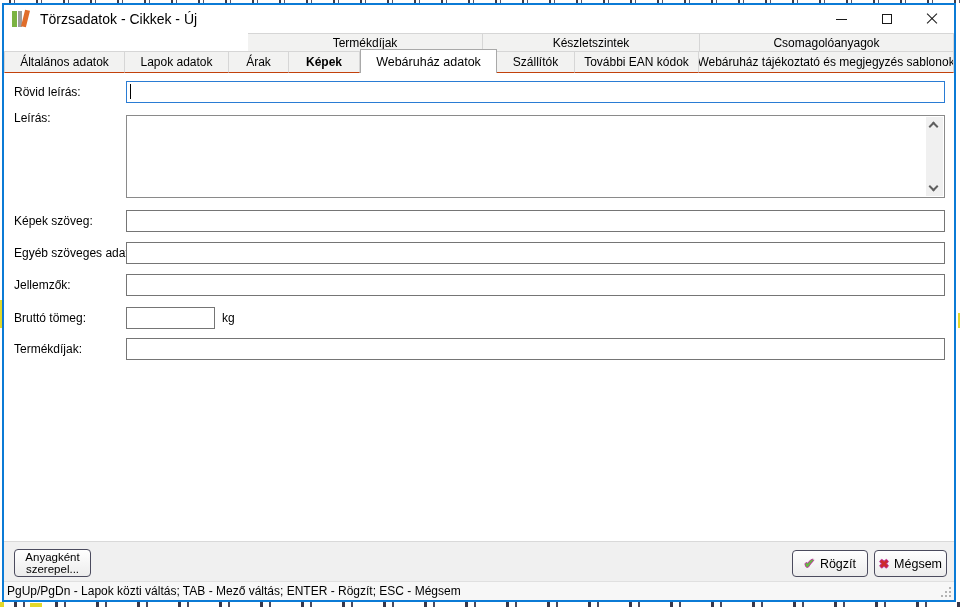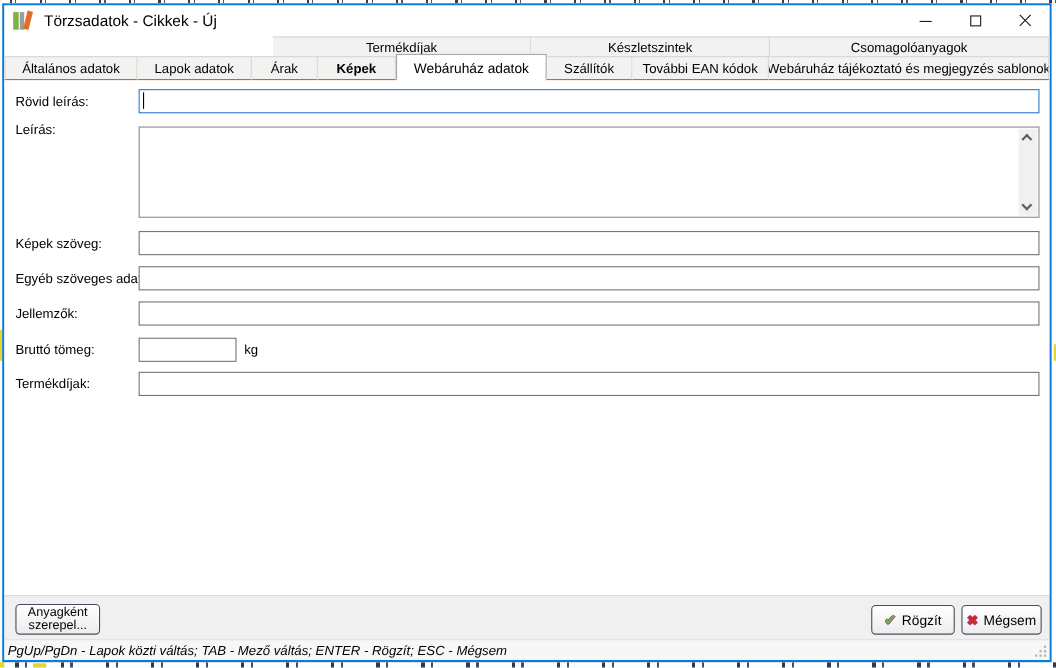--- a/index.html
+++ b/index.html
@@ -70,21 +70,21 @@
     background:linear-gradient(#ffffff,#ececec); display:flex; align-items:center; justify-content:center;
     font-size:12.5px; color:#000; cursor:default; }
   .btn-anyagkent { left:10px; top:7px; width:77px; height:28px; flex-direction:column; font-size:11.5px; line-height:12px; overflow:hidden; }
   .btn-rogzit { right:86px; top:8px; width:76px; height:27px; gap:5px; }
   .btn-megsem { right:7px; top:8px; width:73px; height:27px; gap:5px; }
   .icon-check { font-size:13px; color:#61bd3e; text-shadow:-1px 0 #bb3f9e,1px 0 #bb3f9e,0 -1px #bb3f9e,0 1px #bb3f9e; line-height:1; }
   .icon-cross { font-size:12px; color:#cc2a2a; text-shadow:-1px 0 #c0399a,1px 0 #c0399a,0 -1px #c0399a,0 1px #c0399a; line-height:1; }
 
   
   .statusbar { flex:0 0 19px; background:#f7f7f7; border-top:1px solid #e0e0e0;
-    display:flex; align-items:center; padding-left:3px; font-size:12px; position:relative;font-style:italic; }
+    display:flex; align-items:center; padding-left:3px; font-size:12px; position:relative; }
   .grip { position:absolute; right:3px; bottom:3px; width:2px; height:2px; background:#b3b3b3;
     box-shadow:-4px 0 #b3b3b3,-8px 0 #b3b3b3,0 -4px #b3b3b3,-4px -4px #b3b3b3,0 -8px #b3b3b3; }
 </style>
 </head>
 <body>
 
 <div class="stage">
 
   <div class="bg-strip bg-top"></div>
   <div class="bg-strip bg-bottom"></div>

